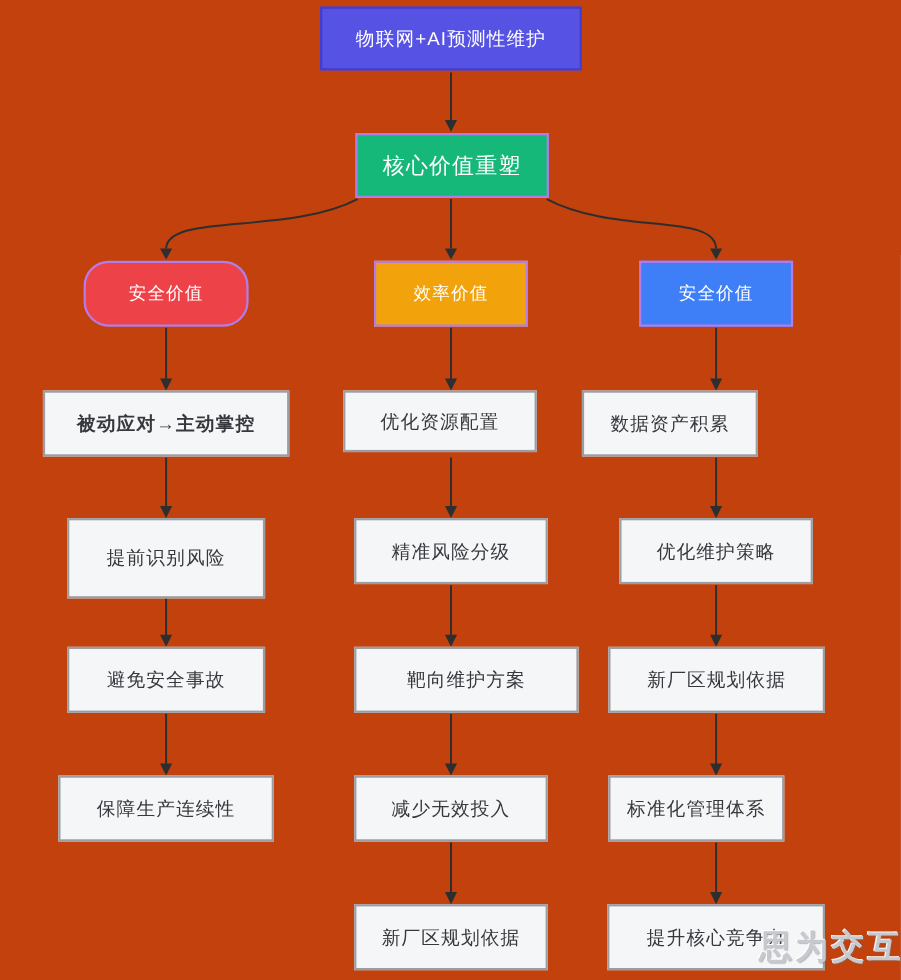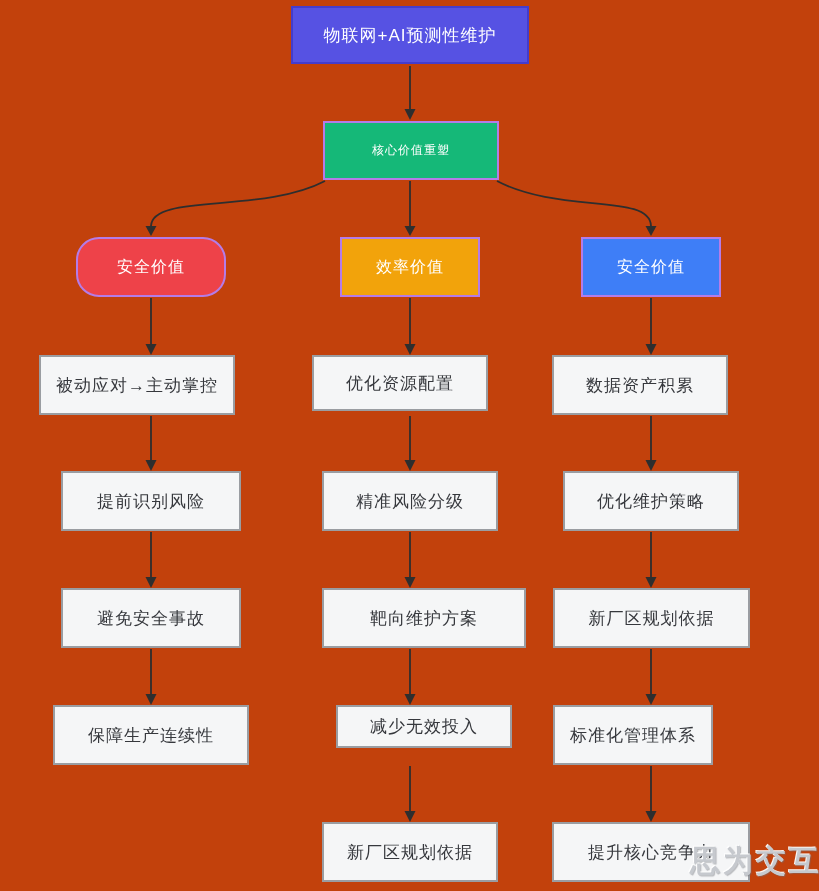--- a/index.html
+++ b/index.html
@@ -26,21 +26,21 @@
     cursor: default;
   }
   .node-root {
     background: var(--root-fill, #5652e3);
     border: 2px solid var(--root-border, #443ccd);
     color: #ffffff; font-size: 17px; letter-spacing: 1px;
   }
   .node-core {
     background: var(--core-fill, #15b878);
     border: 2px solid var(--accent-border, #b47ce8);
-    color: #ffffff; font-size: 12px; letter-spacing: 1px;
+    color: #ffffff; font-size: 20px; letter-spacing: 1px;
   }
   .head {
     border: 2px solid var(--accent-border, #b47ce8);
     color: #ffffff; font-size: 16px; letter-spacing: 1px;
   }
   .head-safety     { background: var(--safety-fill, #ee4249); }
   .head-efficiency { background: var(--efficiency-fill, #f2a30b); }
   .head-longterm   { background: var(--longterm-fill, #3e7ef7); }
   .step {
     background: var(--node-fill, #f5f6f7);
@@ -130,50 +130,50 @@
   <div class="node head head-safety" style="left:76px;top:237px;width:150px;height:60px;border-radius:23px;">
     <span>安全价值</span>
   </div>
   <div class="node head head-efficiency" style="left:340px;top:237px;width:140px;height:60px;">
     <span>效率价值</span>
   </div>
   <div class="node head head-longterm" style="left:581px;top:237px;width:140px;height:60px;">
     <span>安全价值</span>
   </div>
 
-  <div class="node step" style="left:39px;top:355px;width:196px;height:60px;">
+  <div class="node step" style="left:39px;top:355px;width:224px;height:60px;font-weight:bold;">
     <span>被动应对→主动掌控</span>
   </div>
-  <div class="node step" style="left:61px;top:471px;width:180px;height:60px;font-family:Liberation Mono, monospace;">
+  <div class="node step" style="left:61px;top:471px;width:180px;height:73px;font-family:Liberation Mono, monospace;">
     <span>提前识别风险</span>
   </div>
   <div class="node step" style="left:61px;top:588px;width:180px;height:60px;">
     <span>避免安全事故</span>
   </div>
   <div class="node step" style="left:53px;top:705px;width:196px;height:60px;">
     <span>保障生产连续性</span>
   </div>
 
   <div class="node step" style="left:312px;top:355px;width:176px;height:56px;">
     <span>优化资源配置</span>
   </div>
   <div class="node step" style="left:322px;top:471px;width:176px;height:60px;">
     <span>精准风险分级</span>
   </div>
   <div class="node step" style="left:322px;top:588px;width:204px;height:60px;">
     <span>靶向维护方案</span>
   </div>
-  <div class="node step" style="left:322px;top:705px;width:176px;height:43px;margin-left:14px;">
+  <div class="node step" style="left:322px;top:705px;width:176px;height:60px;">
     <span>减少无效投入</span>
   </div>
   <div class="node step" style="left:322px;top:822px;width:176px;height:60px;">
     <span>新厂区规划依据</span>
   </div>
 
-  <div class="node step" style="left:552px;top:355px;width:176px;height:60px;">
+  <div class="node step" style="left:529px;top:355px;width:160px;height:60px;">
     <span>数据资产积累</span>
   </div>
   <div class="node step" style="left:563px;top:471px;width:176px;height:60px;">
     <span>优化维护策略</span>
   </div>
   <div class="node step" style="left:553px;top:588px;width:197px;height:60px;">
     <span>新厂区规划依据</span>
   </div>
   <div class="node step" style="left:553px;top:705px;width:160px;height:60px;">
     <span>标准化管理体系</span>

